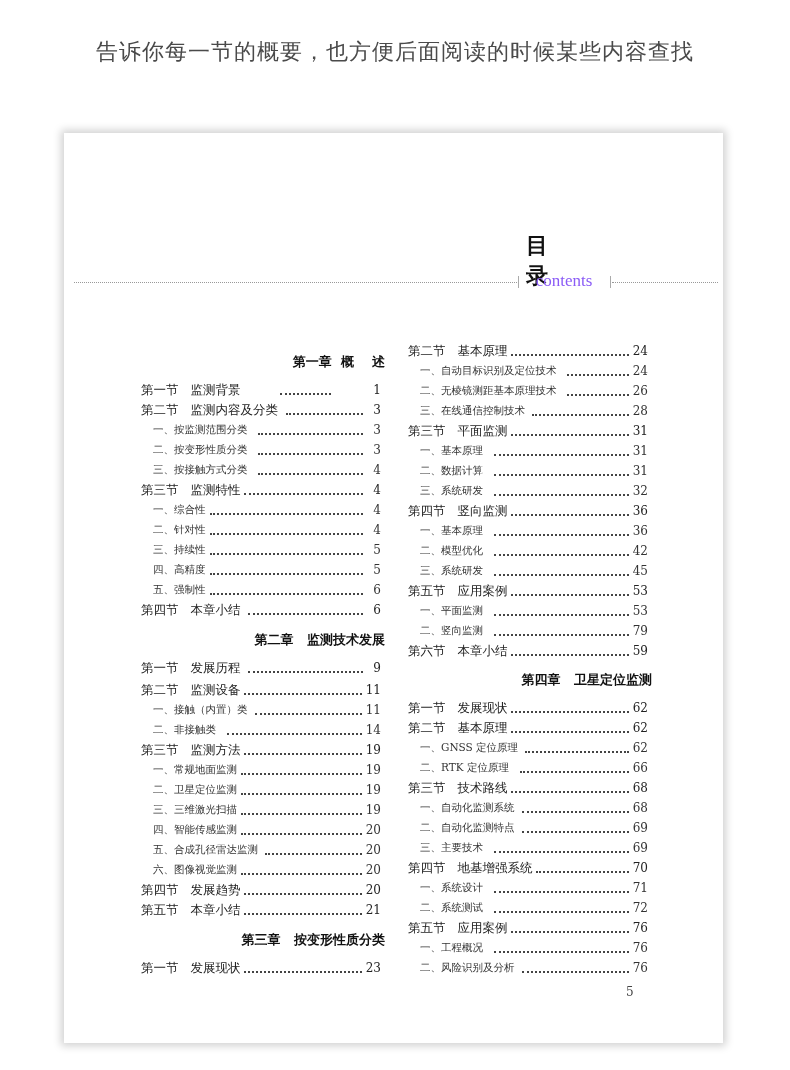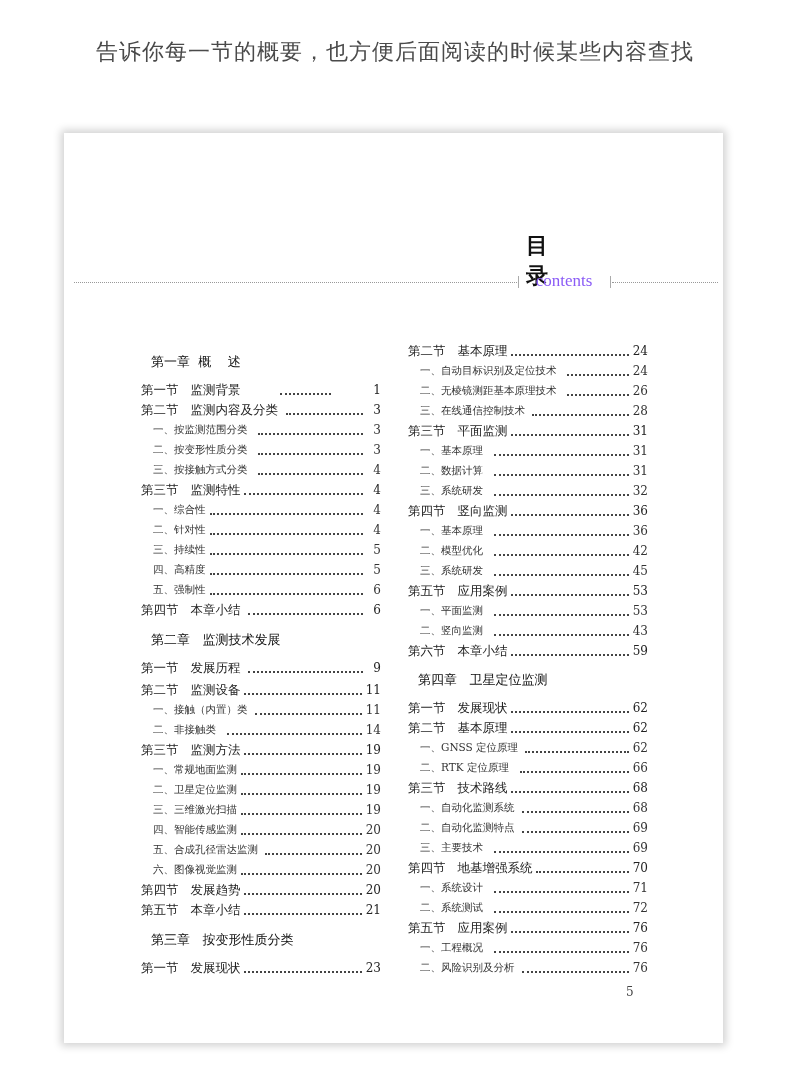--- a/index.html
+++ b/index.html
@@ -33,22 +33,22 @@
     font-family: "Liberation Serif", serif; font-size: 17px; color: #8b5cf6;
   }
   .contents-row .tick-right { position: absolute; left: 536px; top: 5px; height: 12px; border-left: 1px solid #aaa; }
   .contents-row .dash-right {
     position: absolute; left: 538px; top: 11px; width: 106px; border-top: 1px dotted #999;
   }
   .col { position: absolute; top: 0; }
   .col-left { left: 77px; width: 240px; }
   .col-right { left: 344px; width: 240px; }
   .chapter {
-    position: absolute; left: 10px; width: 240px; text-align: left;
-    font-size: 13px; font-weight: normal; color: #111; white-space: pre;
+    position: absolute; left: 4px; width: 240px; text-align: right;
+    font-size: 13px; font-weight: bold; color: #111; white-space: pre;
   }
   .entry {
     position: absolute; left: 0; width: 240px; height: 18px; display: flex; align-items: center;
     font-size: 12.5px; color: #222;
   }
   .entry.sub { font-size: 10.5px; color: #333; padding-left: 12px; width: 228px; }
   .entry .label { white-space: pre; flex: none; }
   .entry .leader {
     flex: 1; margin: 0 4px; height: 1px; align-self: center;
     border-bottom: 2px dotted #444; transform: translateY(3px);
@@ -275,21 +275,21 @@
         <span class="num">53</span>
       </div>
       <div class="entry sub" style="top: 469px;">
         <span class="label">一、平面监测  </span>
         <span class="leader"></span>
         <span class="num">53</span>
       </div>
       <div class="entry sub" style="top: 489px;">
         <span class="label">二、竖向监测  </span>
         <span class="leader"></span>
-        <span class="num">43</span>
+        <span class="num">79</span>
       </div>
       <div class="entry" style="top: 509px;">
         <span class="label">第六节   本章小结</span>
         <span class="leader"></span>
         <span class="num">59</span>
       </div>
       <div class="chapter" style="top: 538px;">第四章   卫星定位监测</div>
       <div class="entry" style="top: 566px;">
         <span class="label">第一节   发展现状</span>
         <span class="leader"></span>

